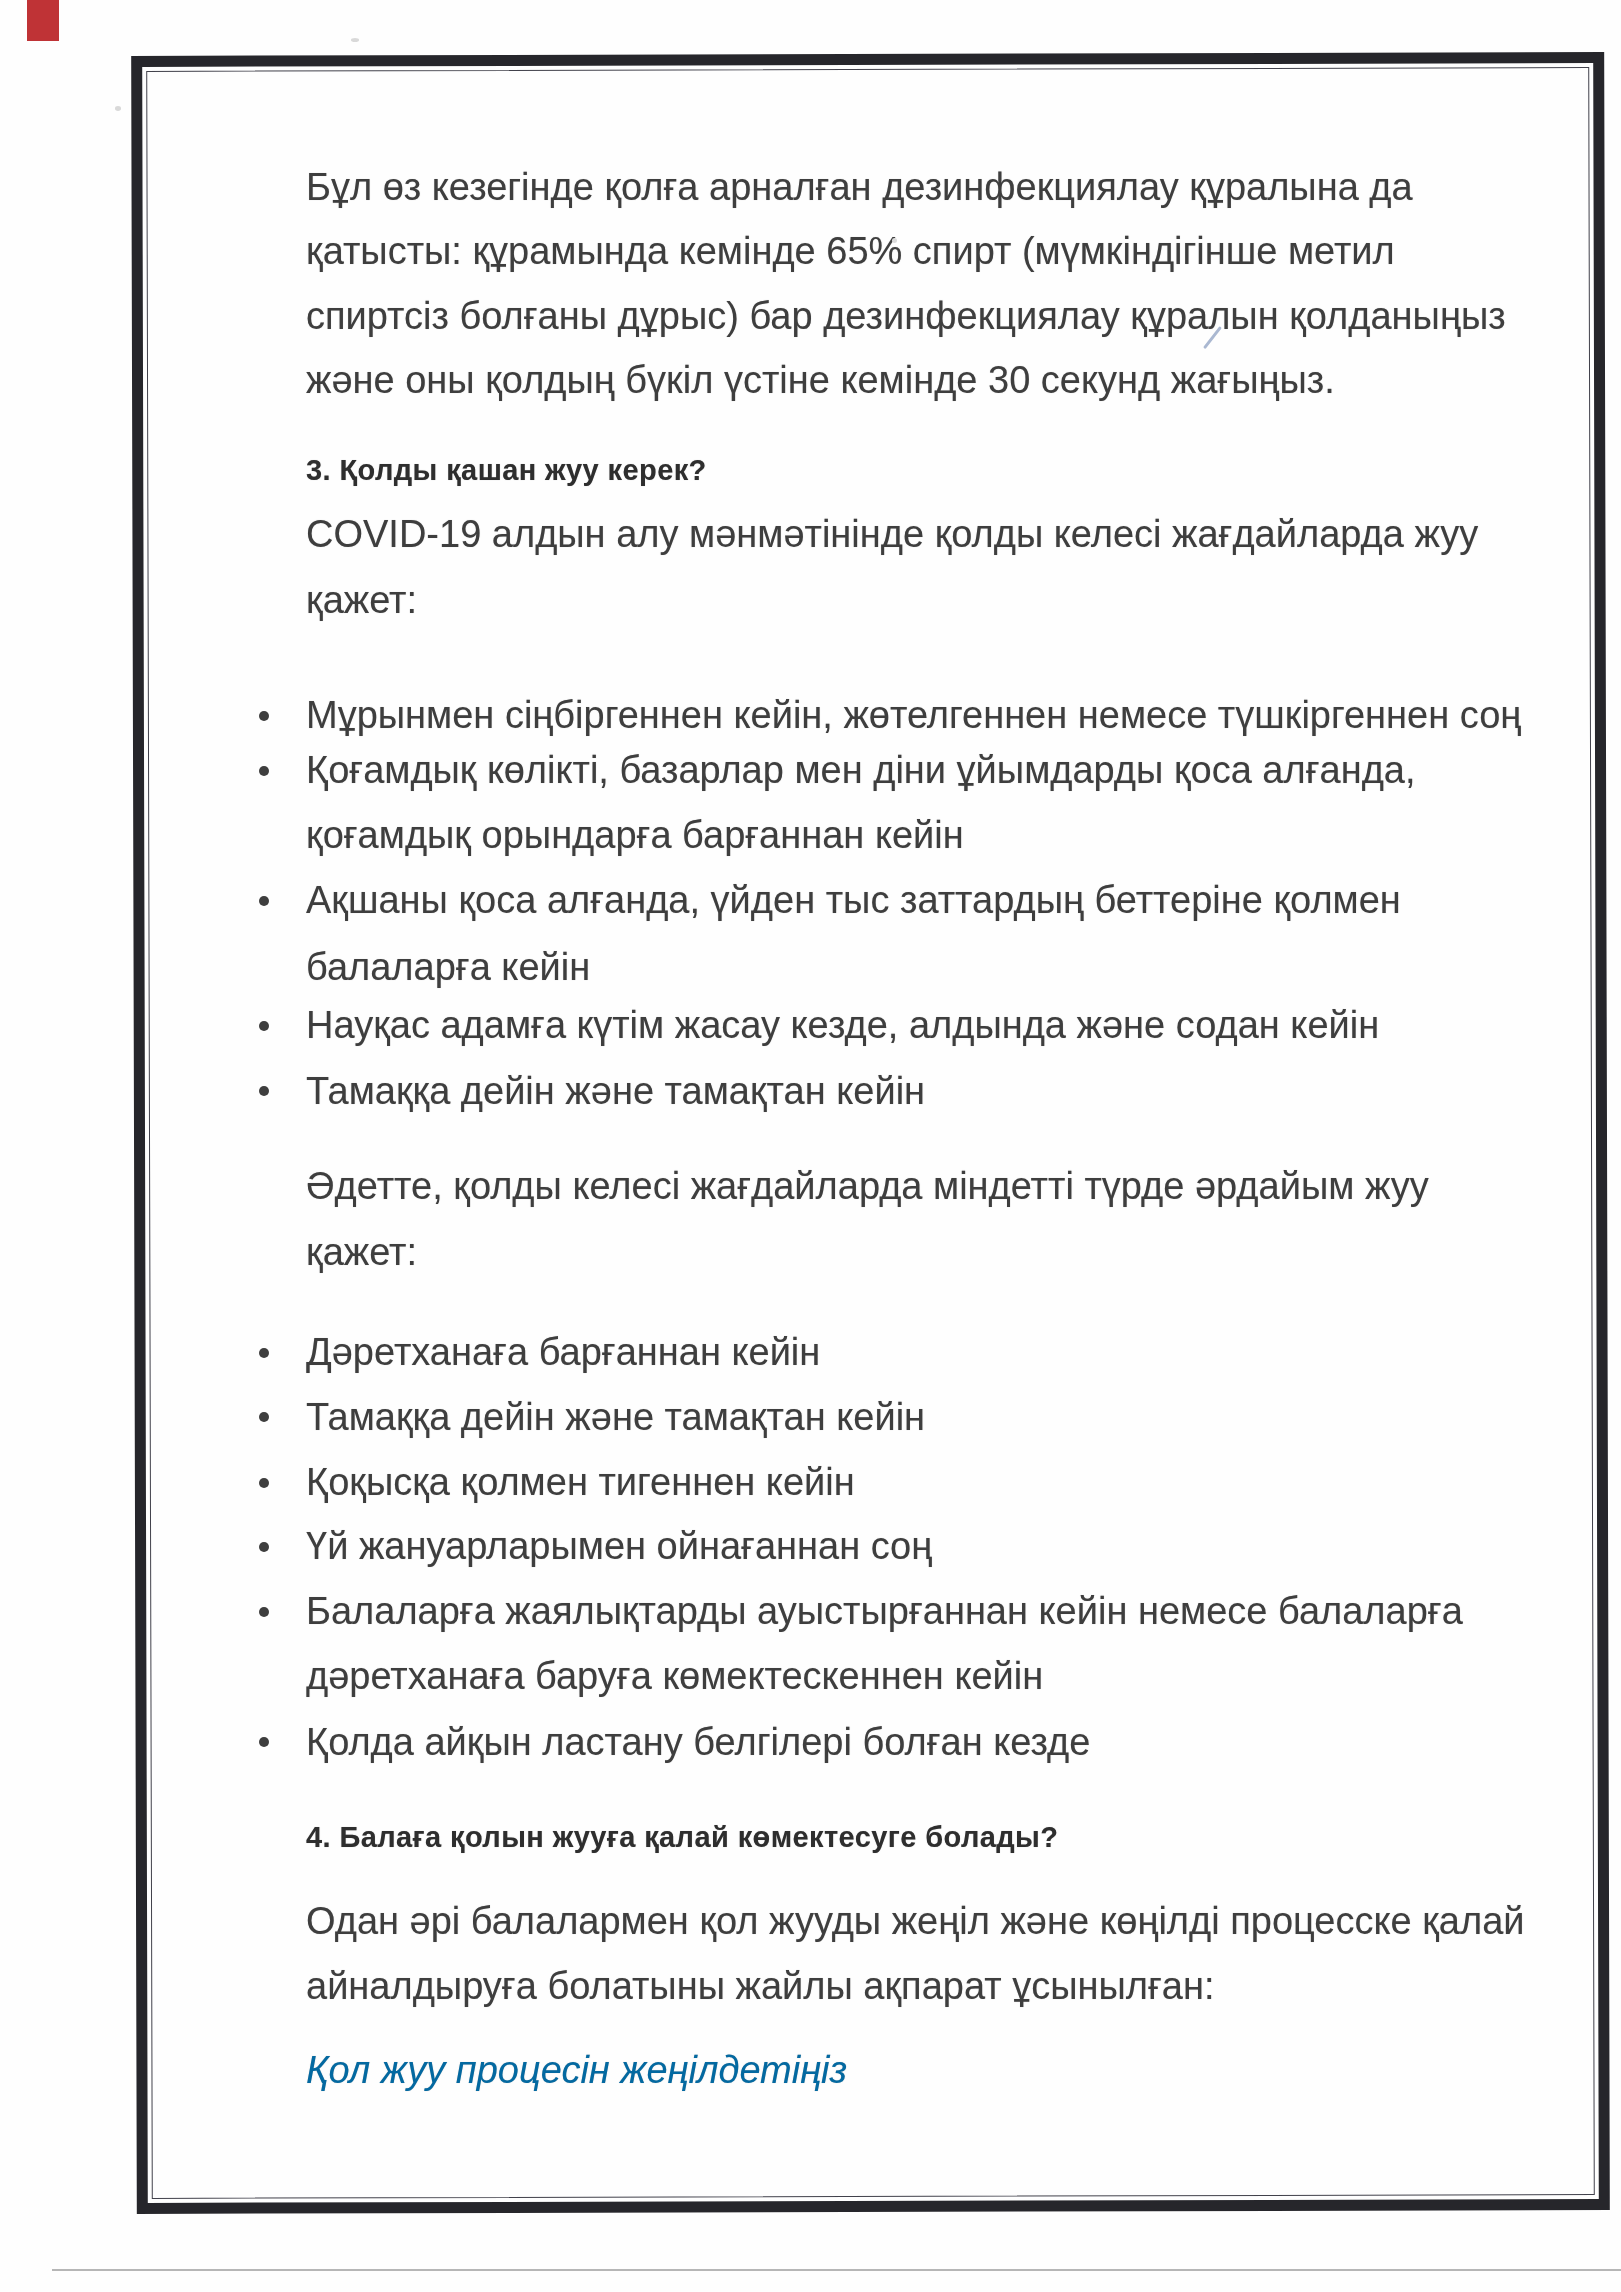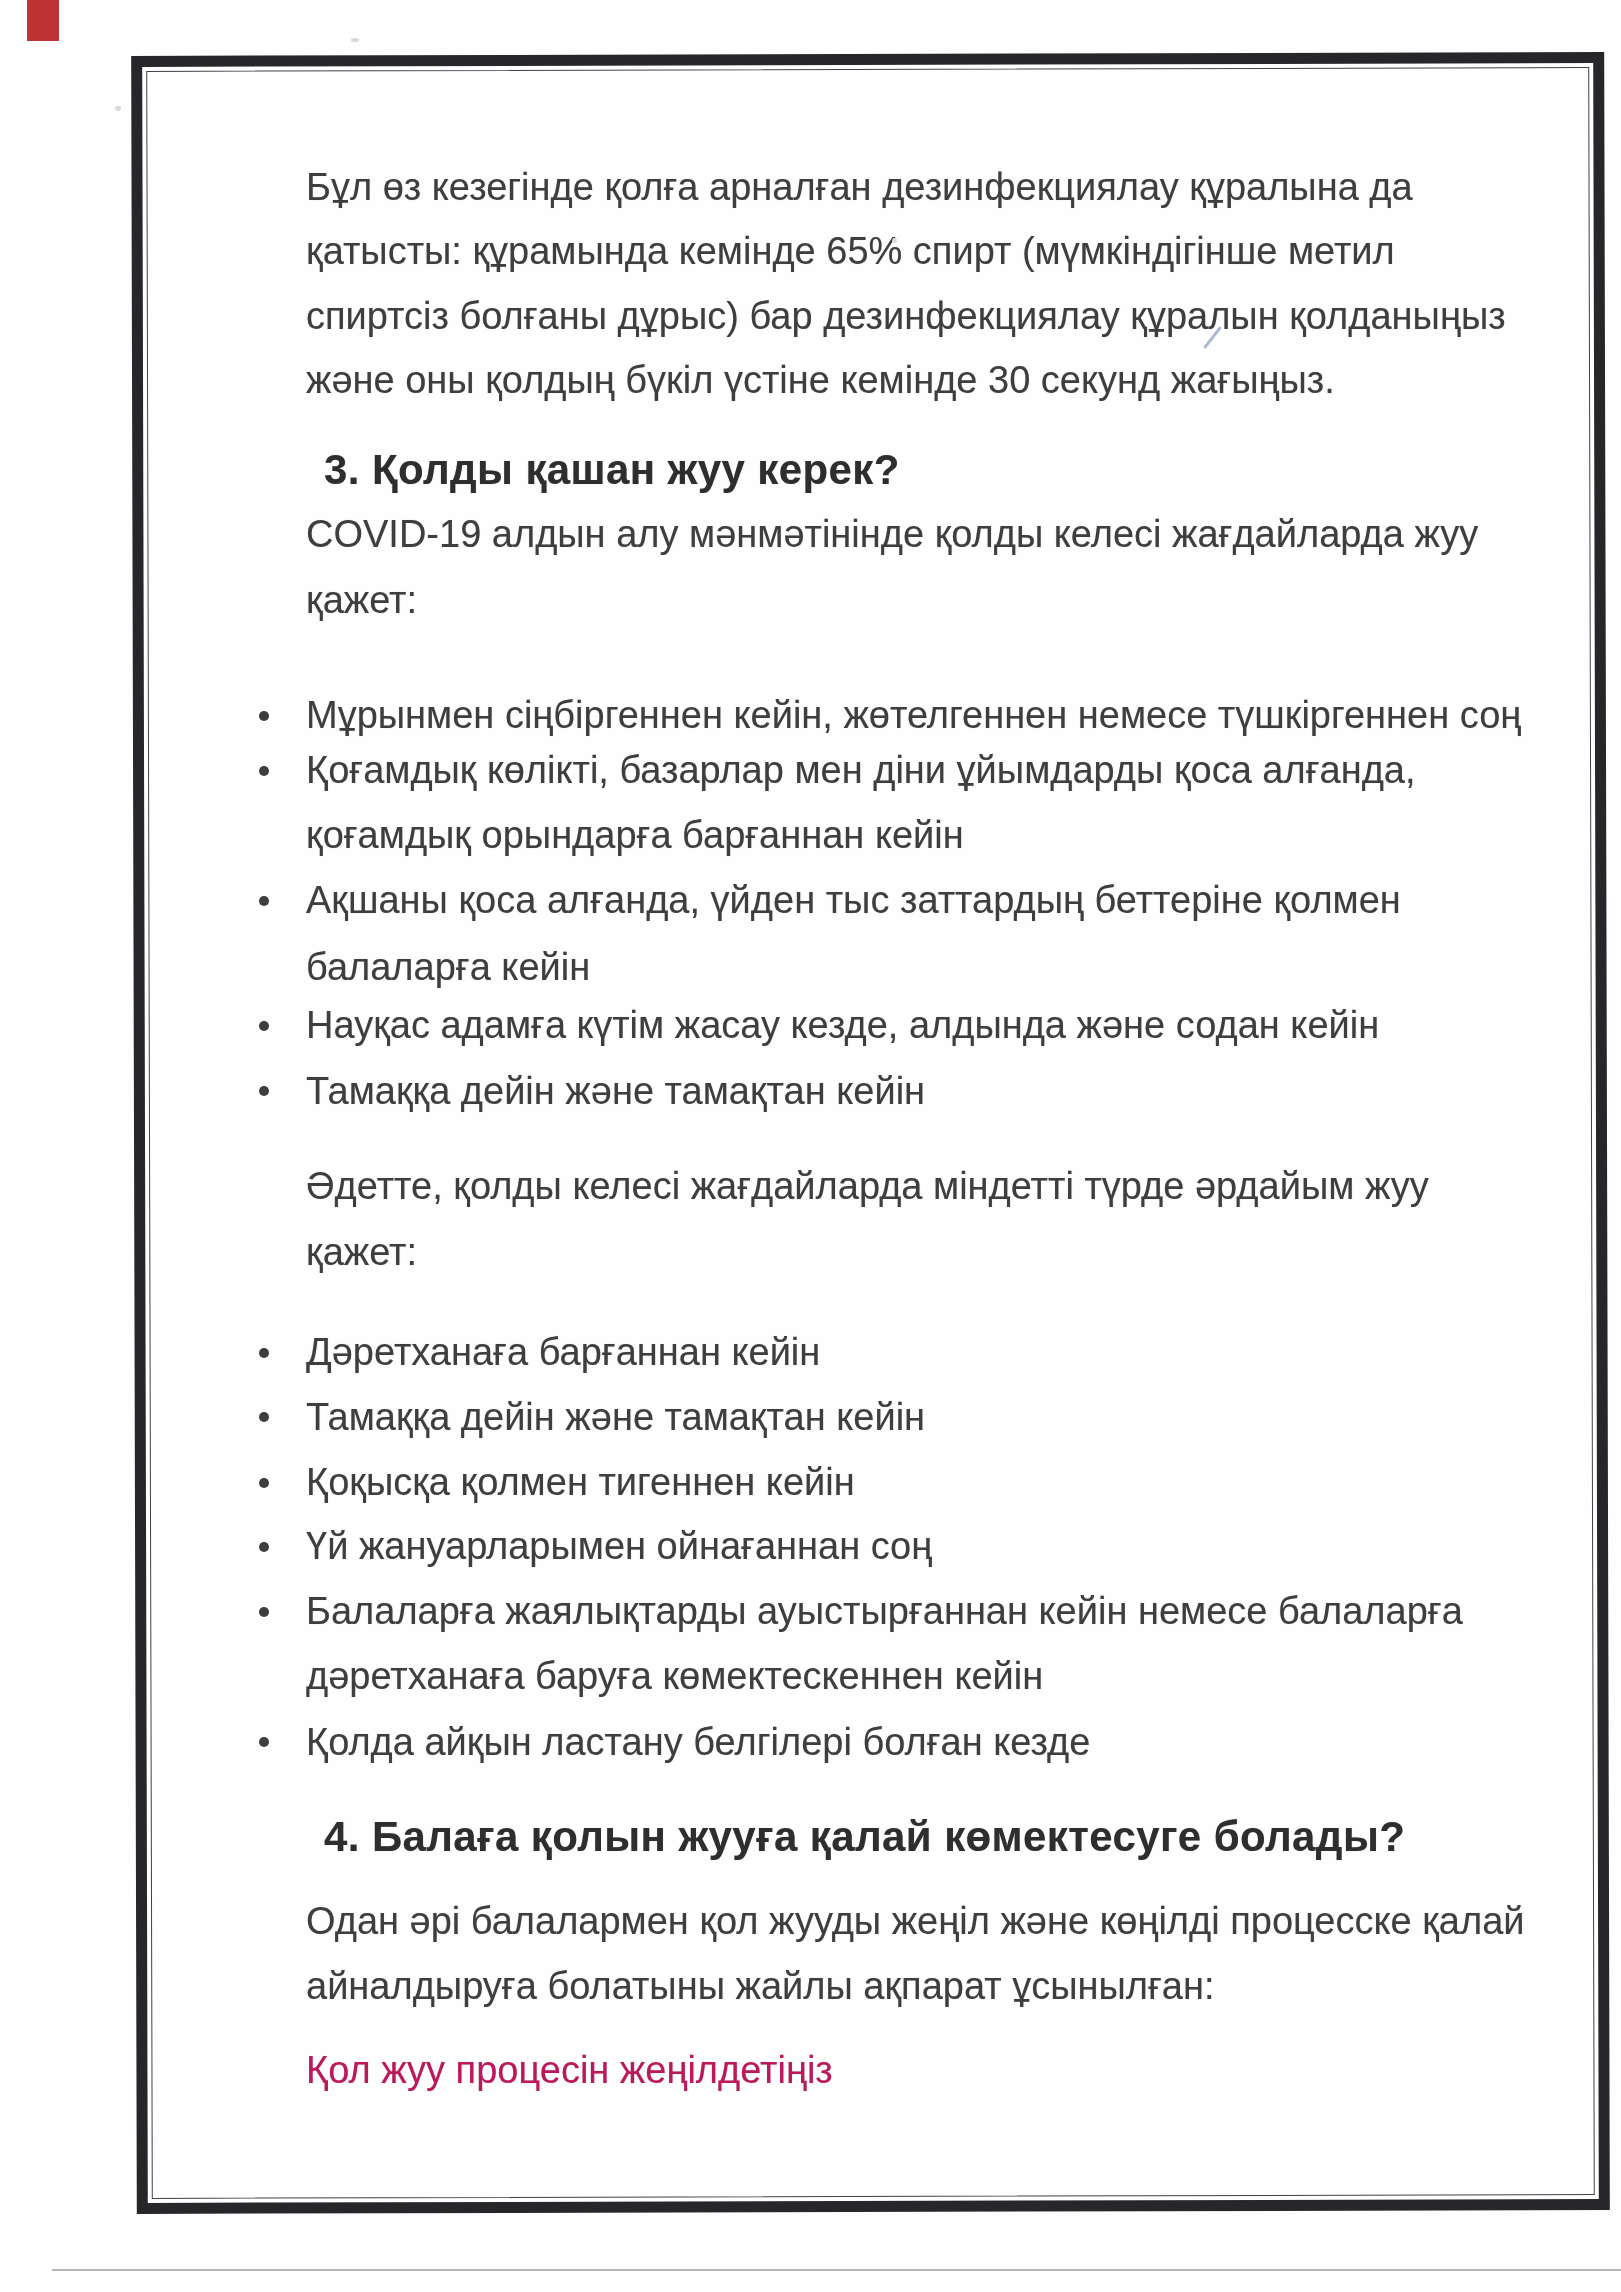--- a/index.html
+++ b/index.html
@@ -19,26 +19,25 @@
     position:absolute;inset:3.6px;border:1.8px solid #41414b;
   }
   
   .ln{
     position:absolute;left:306px;height:65px;line-height:65px;
     font-size:38px;color:#3e3e3e;white-space:nowrap;
     text-shadow:0 0 0.9px rgba(70,70,70,.35);
   }
   .hd{
     position:absolute;left:306px;height:56px;line-height:56px;
-    font-size:42px;font-weight:bold;letter-spacing:0.4px;
+    font-size:29px;font-weight:bold;letter-spacing:0.4px;
     color:#2e2e2e;white-space:nowrap;
     text-shadow:0 0 0.9px rgba(50,50,50,.35);
-    margin-left:18px;
   }
-  .it{color:#be185d;}
+  .it{font-style:italic;color:#0369a1;}
   .dot{
     position:absolute;left:259px;width:9.9px;height:9.9px;border-radius:50%;
     background:#3e3e3e;
   }
   .red-mark{
     position:absolute;left:27px;top:0;width:32px;height:41px;
     background:#bf3336;
   }
   .bottom-line{
     position:absolute;left:52px;top:2269px;width:1569px;height:1.8px;

